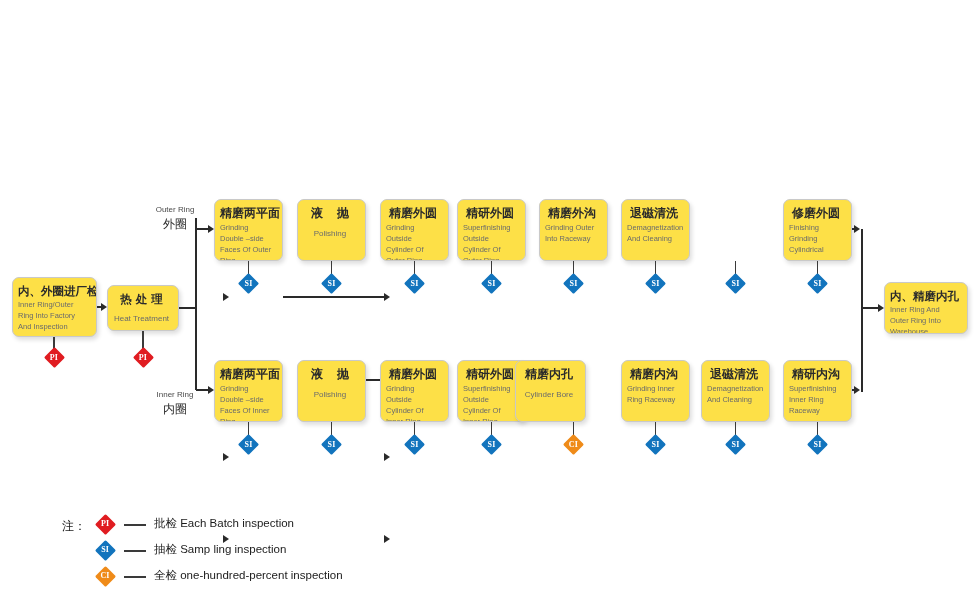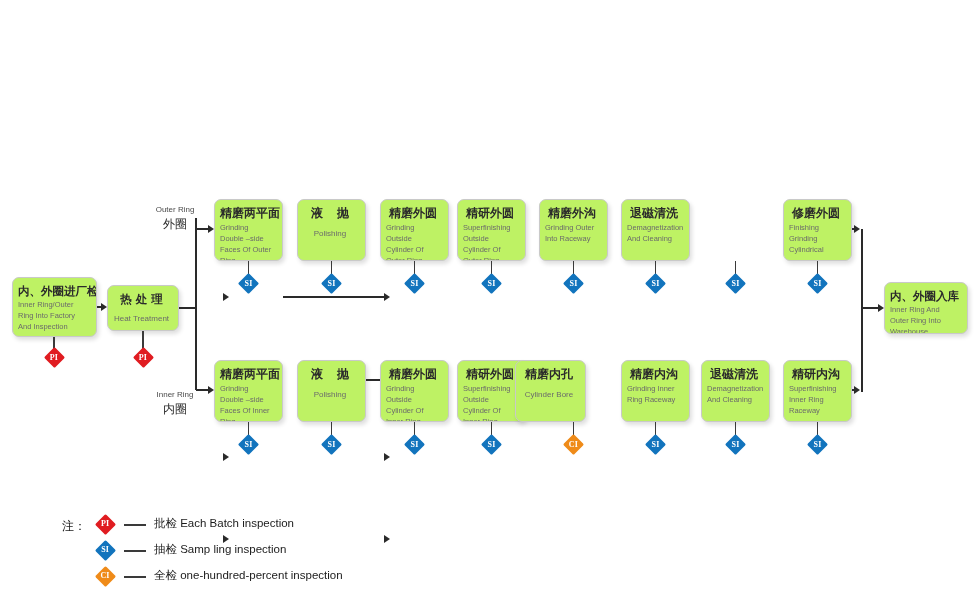--- a/index.html
+++ b/index.html
@@ -23,21 +23,21 @@
   }
   .title-en {
     font-family:"Liberation Sans","DejaVu Sans",sans-serif;
     font-size:27px; font-weight:bold; color:#231f20;
     letter-spacing:1.2px; margin-top:4px;
   }
 
   
   .box {
     position:absolute;
-    background:#bef264;
+    background:#fde047;
     border:1px solid #c9c9c9;
     border-radius:7px;
     box-shadow:2px 3px 4px rgba(0,0,0,0.13);
     padding:6px 8px 4px 5px;
     overflow:hidden;
   }
   .box .cn {
     font-family:"DejaVu Sans","Liberation Sans",sans-serif;
     font-size:12px; font-weight:bold; color:#2b2b2b;
     text-align:center; line-height:1.25; white-space:nowrap;
@@ -136,21 +136,21 @@
     <div class="dia pi" style="left: 46.5px; top: 349.5px;"></div>
     <div class="dia-label" style="left: 42px; top: 352.5px;">PI</div>
     <div class="box start" style="left: 107px; top: 285px; width: 72px; height: 46px;">
       <div class="cn">热 处 理</div>
       <div class="en center">Heat Treatment</div>
     </div>
     <div class="stem" style="left: 142.25px; top: 331px; height: 20px;"></div>
     <div class="dia pi" style="left: 135.5px; top: 349.5px;"></div>
     <div class="dia-label" style="left: 131px; top: 352.5px;">PI</div>
     <div class="box end" style="left: 884px; top: 282px; width: 84px; height: 52px;">
-      <div class="cn">内、外圈入库</div>
+      <div class="cn">内、精磨内孔</div>
       <div class="en">Inner Ring And Outer Ring Into Warehouse</div>
     </div>
     <div class="box" style="left: 214px; top: 199px; width: 69px; height: 62px;">
       <div class="cn">精磨两平面</div>
       <div class="en">Grinding Double –side Faces Of Outer Ring</div>
     </div>
     <div class="stem" style="left: 247.75px; top: 261px; height: 14px;"></div>
     <div class="dia si" style="left: 241px; top: 275.5px;"></div>
     <div class="dia-label" style="left: 236.5px; top: 278.5px;">SI</div>
     <div class="hline" style="left: 283px; top: 296.25px;"></div>

